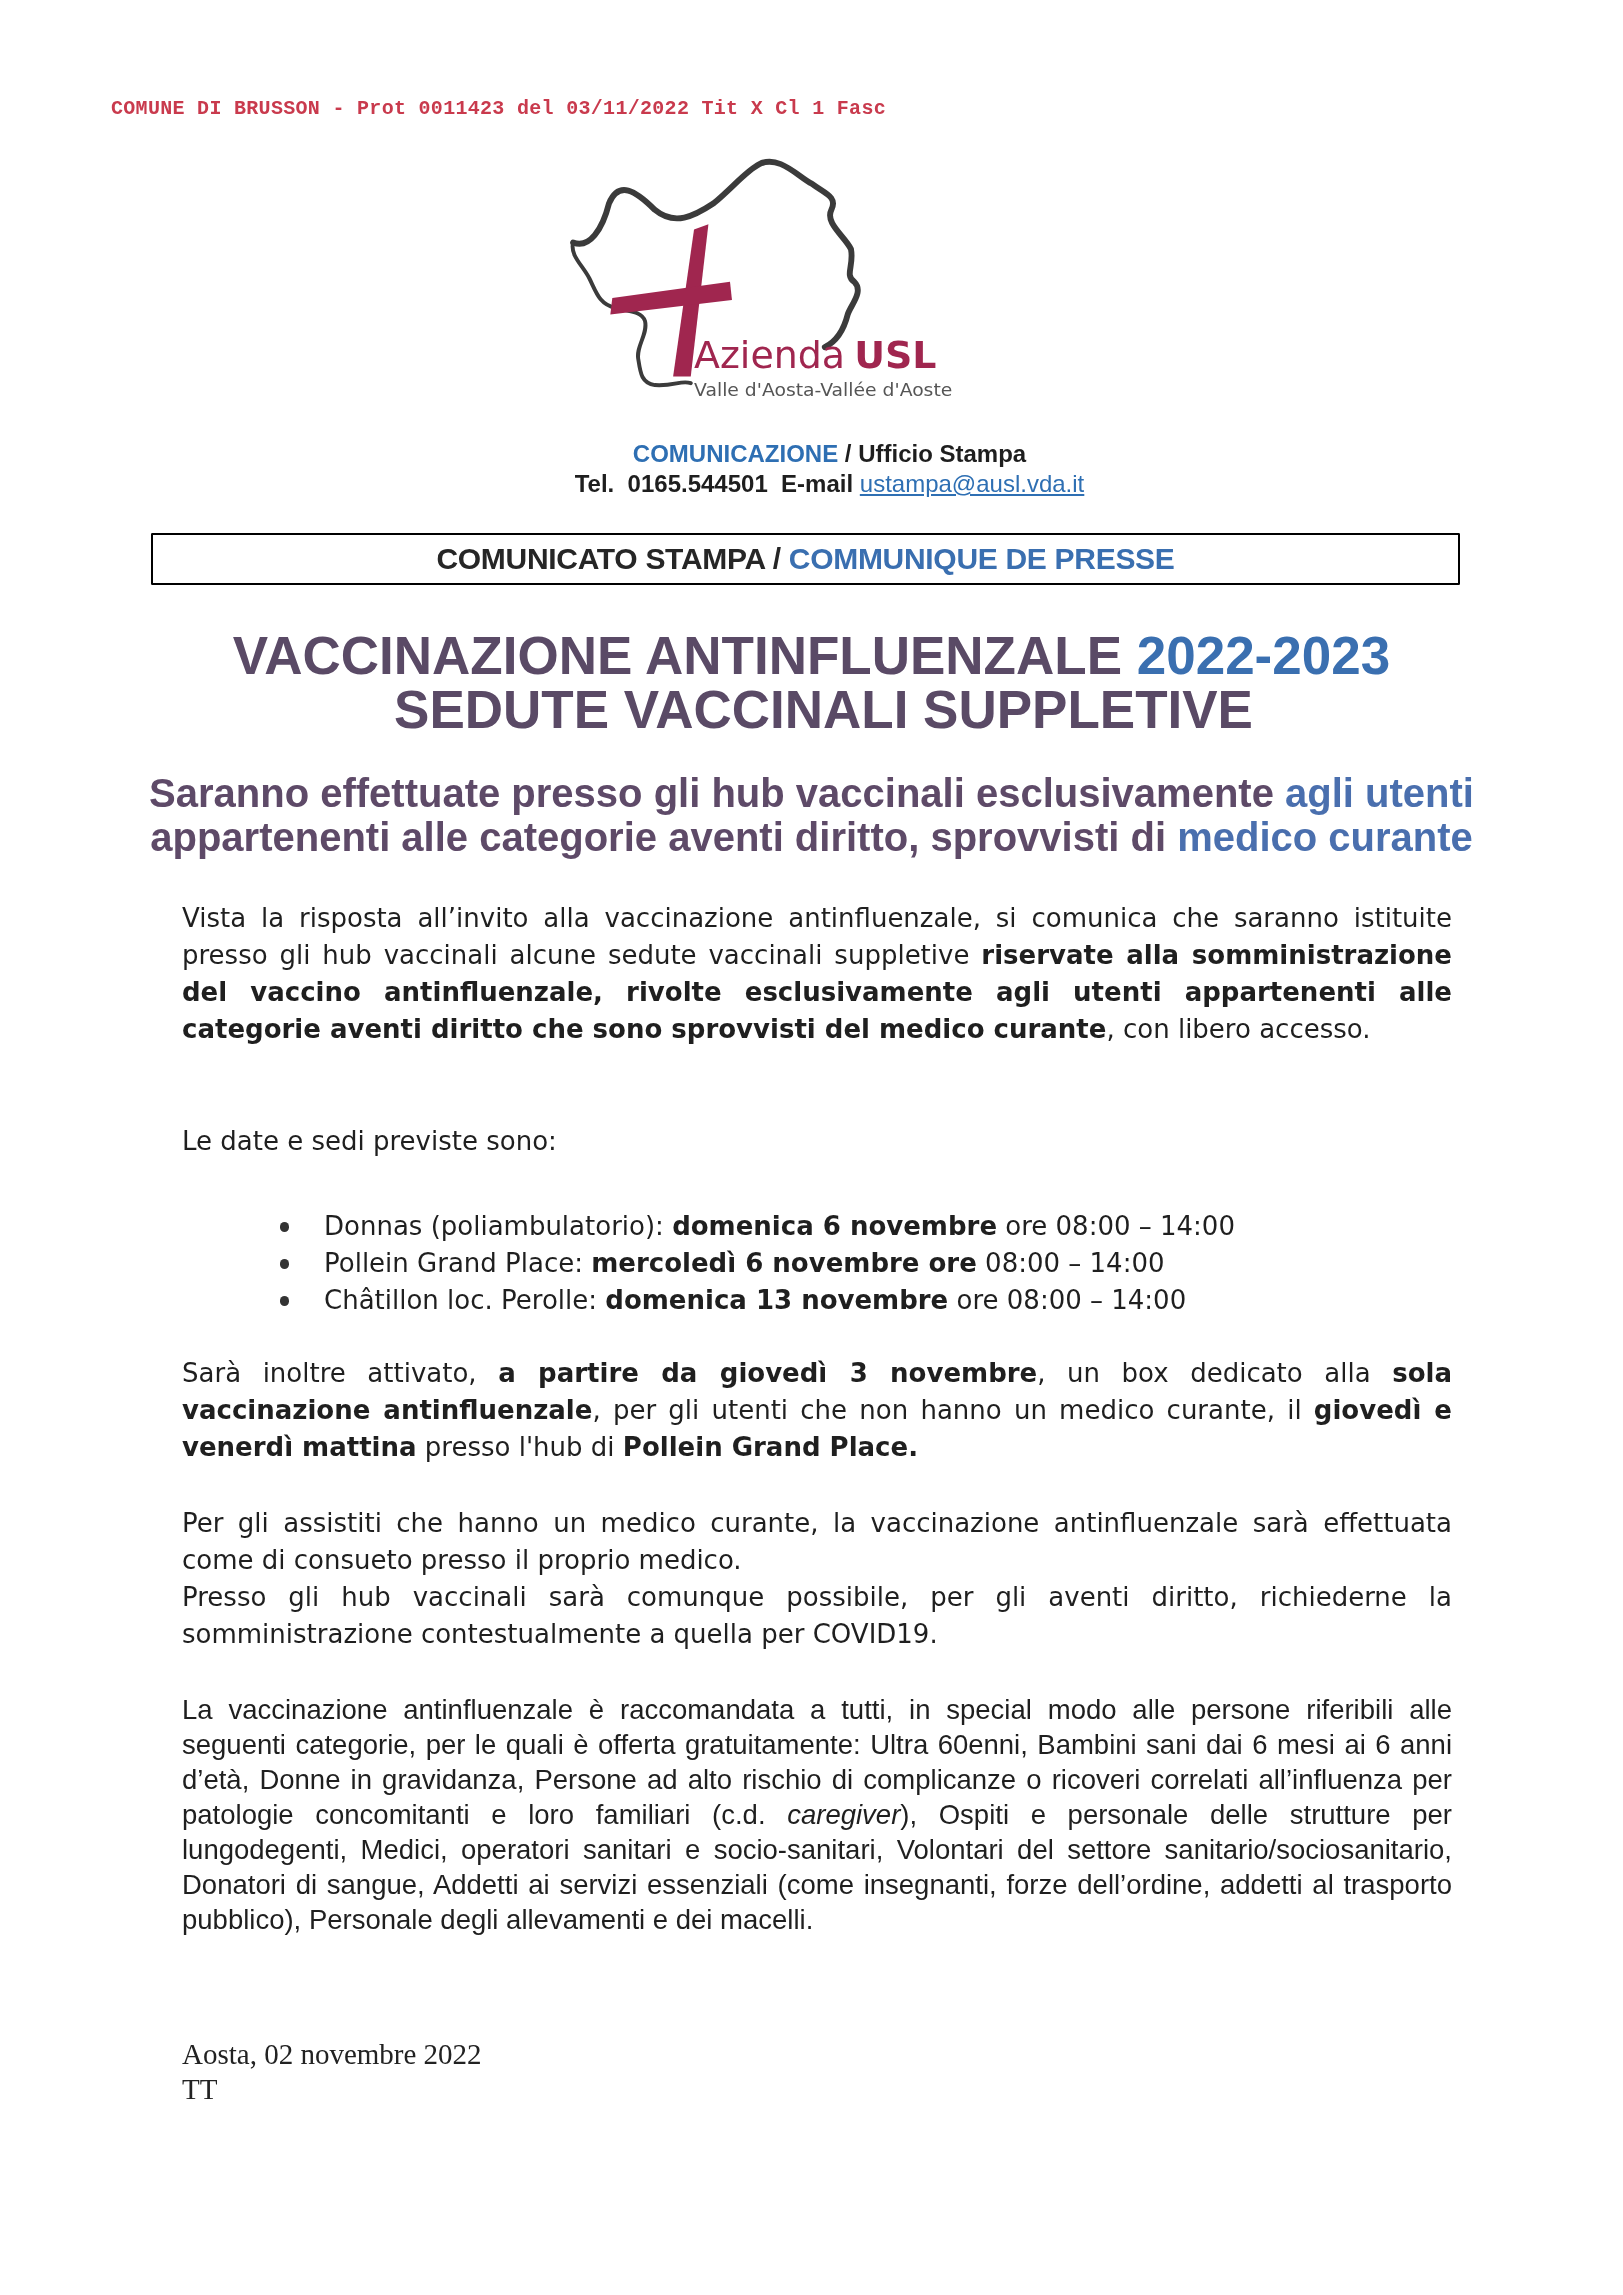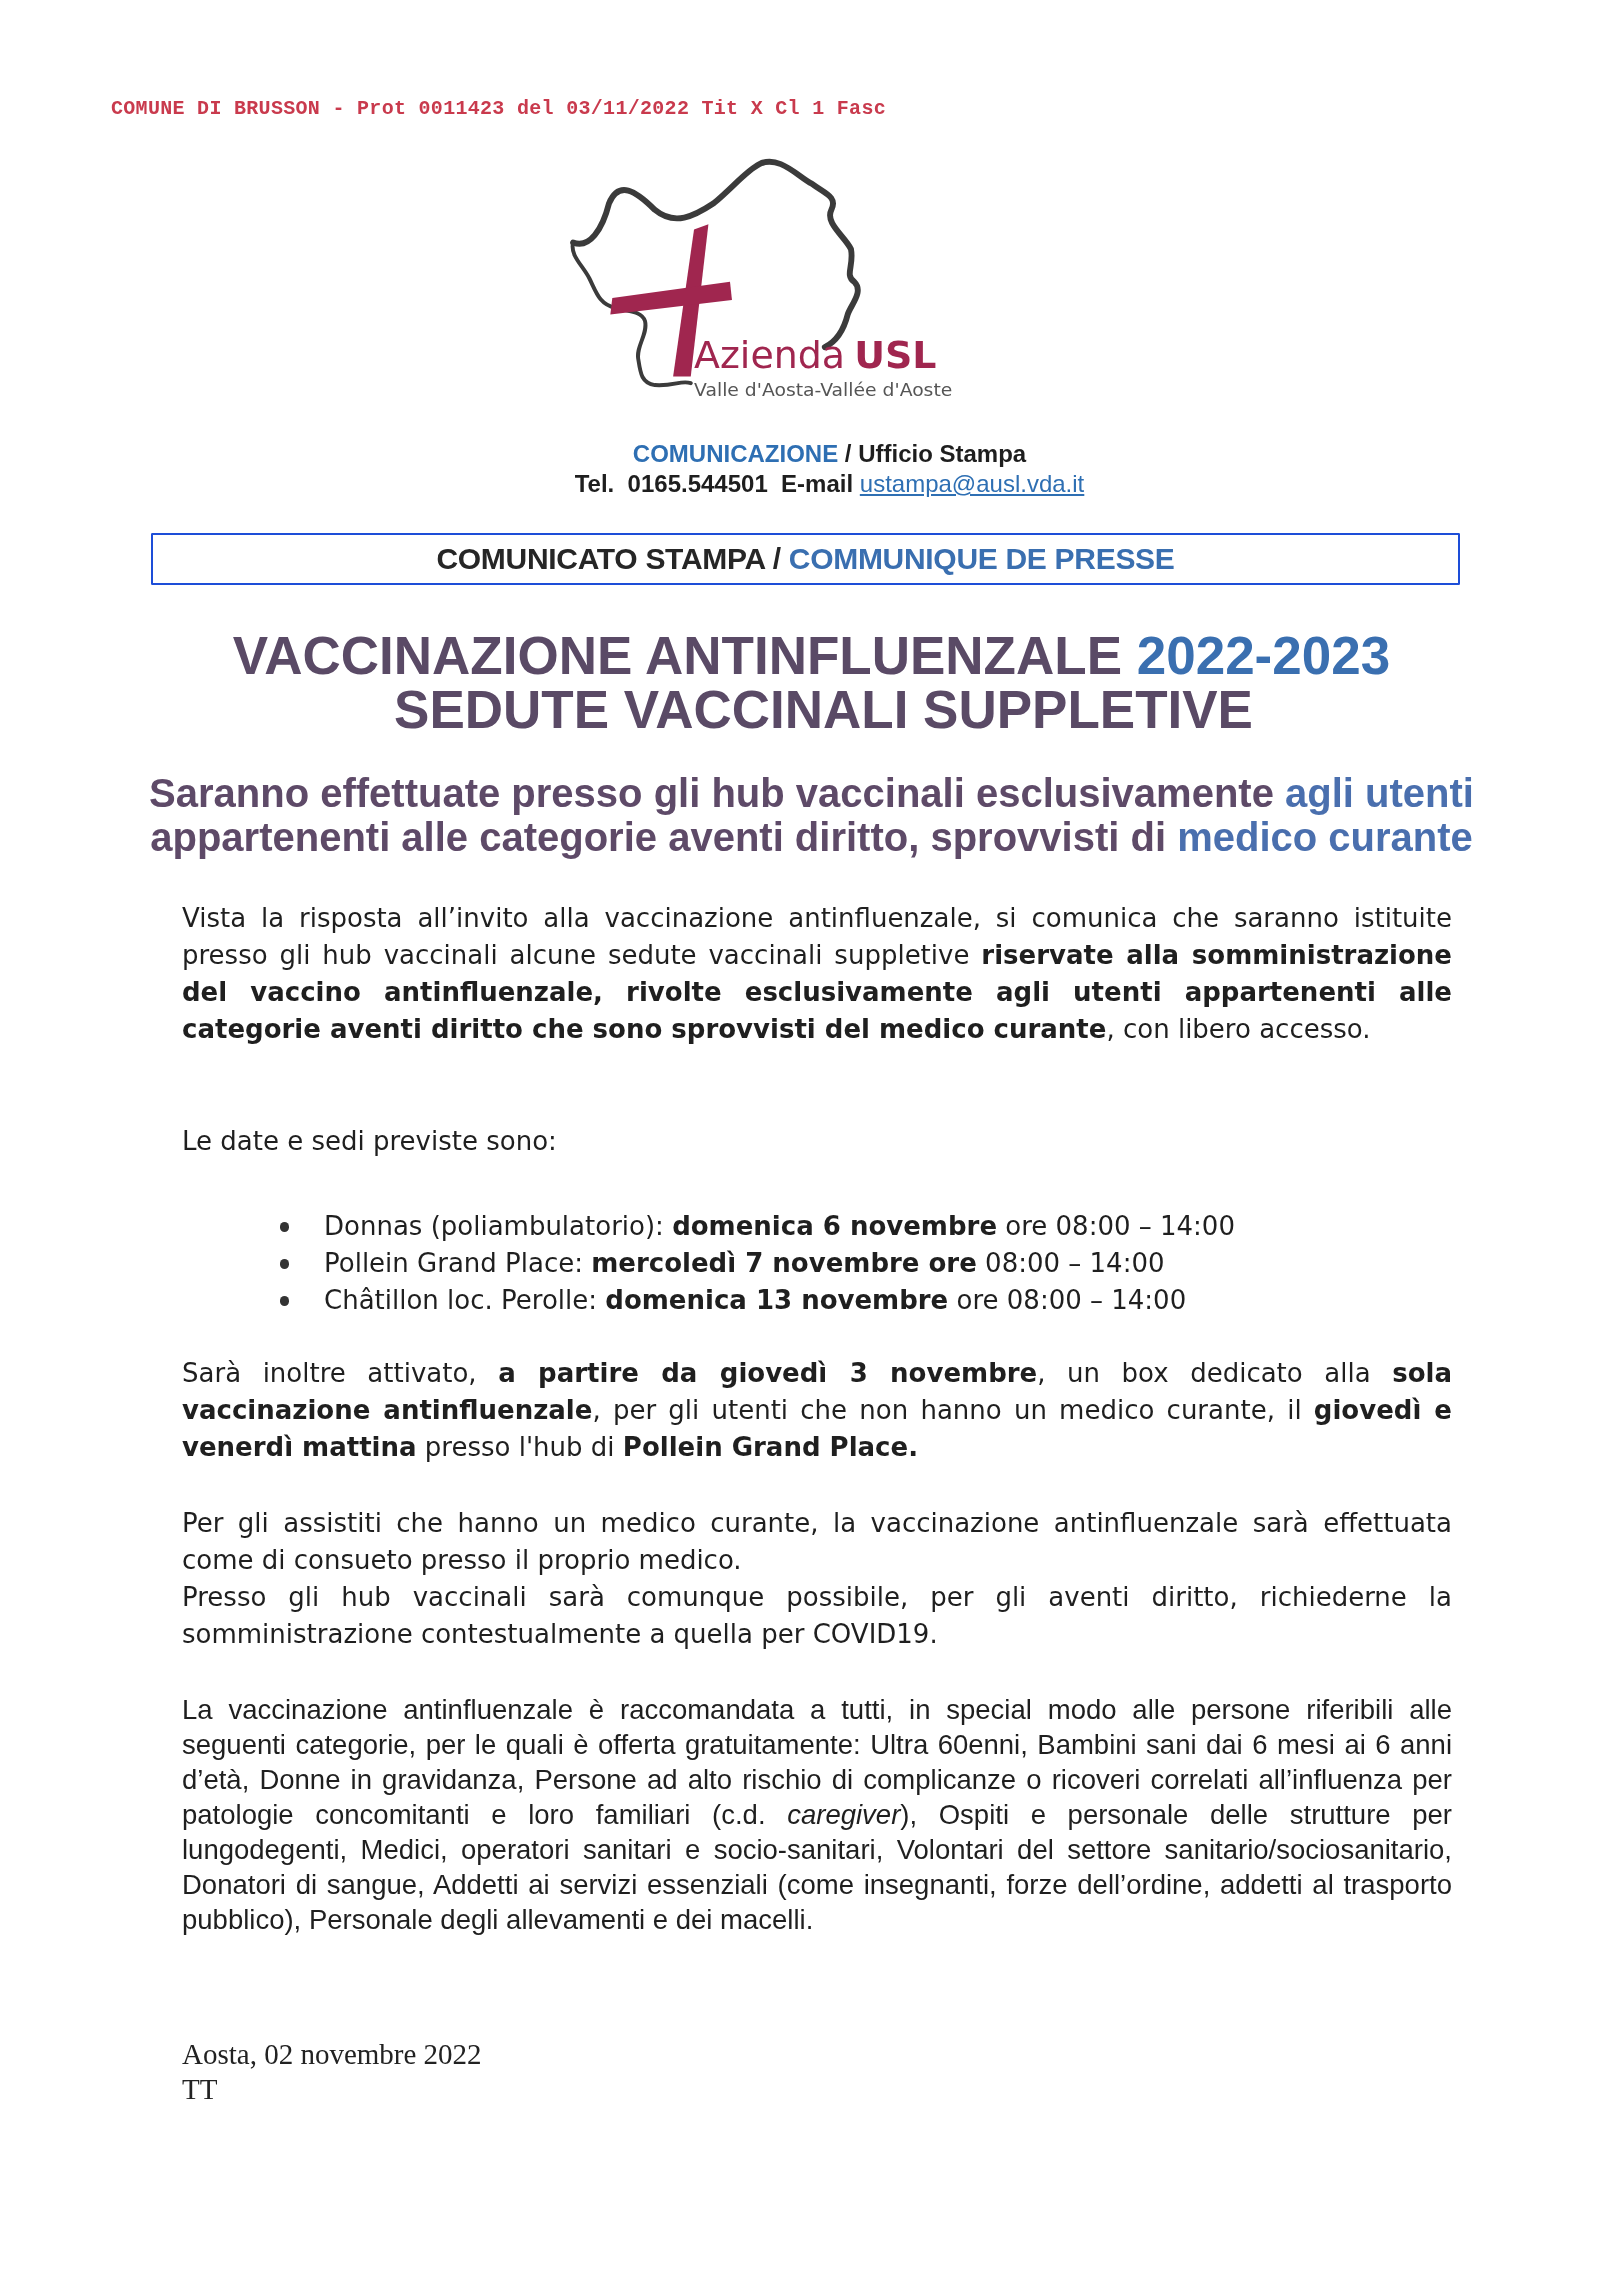--- a/index.html
+++ b/index.html
@@ -20,21 +20,21 @@
     left: 0; width: 1623px; text-align: center;
     font-family: "Liberation Sans", sans-serif; font-weight: bold; font-size: 24px; padding-left: 18px;
   }
   .contact.l1 { top: 440px; }
   .contact.l2 { top: 470px; }
   .blue { color: #2e6fb3; }
   .mail { font-weight: normal; color: #2e6fb3; text-decoration: underline; }
 
   .cs-box {
     left: 151px; top: 533px; width: 1309px; height: 52px;
-    border: 2px solid #1d4ed8; border-radius: 1.3px; box-sizing: border-box;
+    border: 2px solid #000000; border-radius: 1.3px; box-sizing: border-box;
     text-align: center;
     font-family: "Liberation Sans", sans-serif; font-weight: bold; font-size: 30px;
     line-height: 48px; letter-spacing: -0.3px;
   }
   .cs-box .it { color: #262626; }
   .cs-box .fr { color: #3a6fb0; }
 
   .title {
     left: 0; width: 1623px; text-align: center;
     font-family: "Liberation Sans", sans-serif; font-weight: bold; font-size: 53px;
@@ -122,21 +122,21 @@
 
 <div class="abs body-text p1">
   <span>Vista la risposta all’invito alla vaccinazione antinfluenzale, si comunica che saranno istituite presso gli hub vaccinali alcune sedute vaccinali suppletive </span><b>riservate alla somministrazione del vaccino antinfluenzale, rivolte esclusivamente agli utenti appartenenti alle categorie aventi diritto che sono sprovvisti del medico curante</b><span>, con libero accesso.</span>
 </div>
 
 <div class="abs body-text p2">Le date e sedi previste sono:</div>
 
 <div class="abs body-text p-list">
   <ul>
     <li><span class="dot"></span><span>Donnas (poliambulatorio): </span><b>domenica 6 novembre</b><span> ore 08:00 – 14:00</span></li>
-    <li><span class="dot"></span><span>Pollein Grand Place: </span><b>mercoledì 7 novembre ore</b><span> 08:00 – 14:00</span></li>
+    <li><span class="dot"></span><span>Pollein Grand Place: </span><b>mercoledì 6 novembre ore</b><span> 08:00 – 14:00</span></li>
     <li><span class="dot"></span><span>Châtillon loc. Perolle: </span><b>domenica 13 novembre</b><span> ore 08:00 – 14:00</span></li>
   </ul>
 </div>
 
 <div class="abs body-text p3">
   <span>Sarà inoltre attivato, </span><b>a partire da giovedì 3 novembre</b><span>, un box dedicato alla </span><b>sola vaccinazione antinfluenzale</b><span>, per gli utenti che non hanno un medico curante, il </span><b>giovedì e venerdì mattina</b><span> presso l'hub di </span><b>Pollein Grand Place.</b>
 </div>
 
 <div class="abs body-text p4">
   <div>Per gli assistiti che hanno un medico curante, la vaccinazione antinfluenzale sarà effettuata come di consueto presso il proprio medico.</div>

